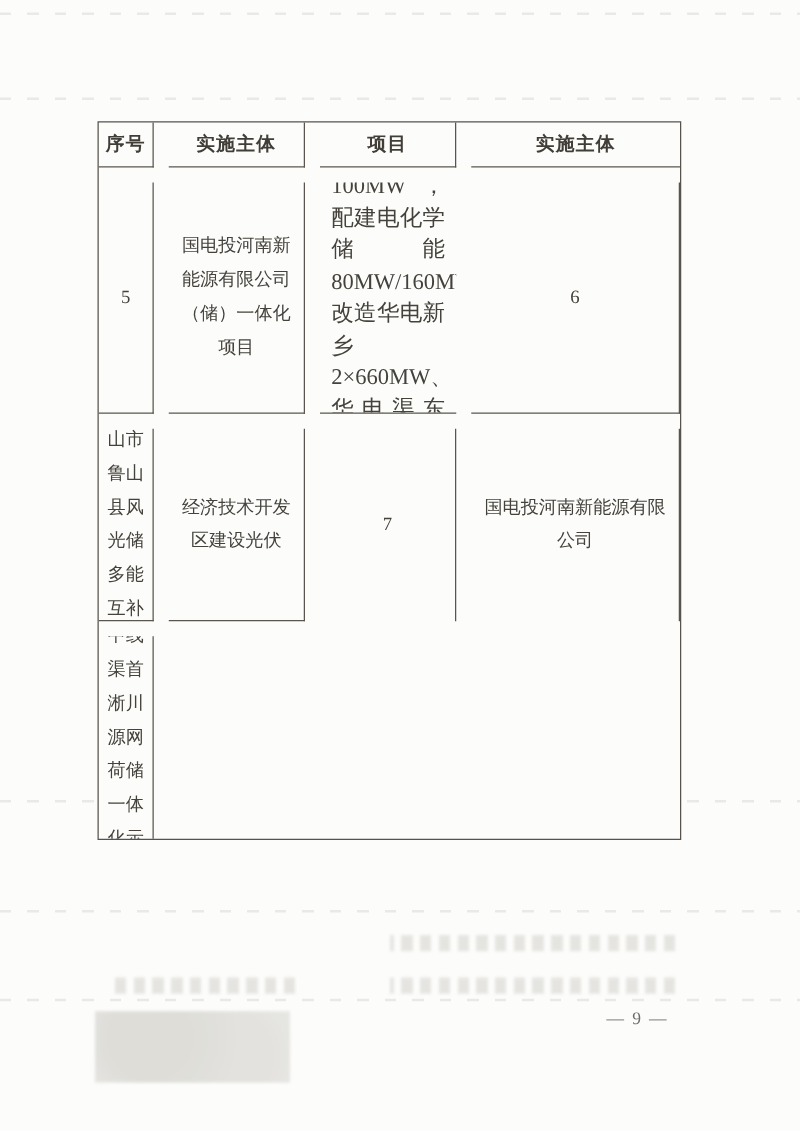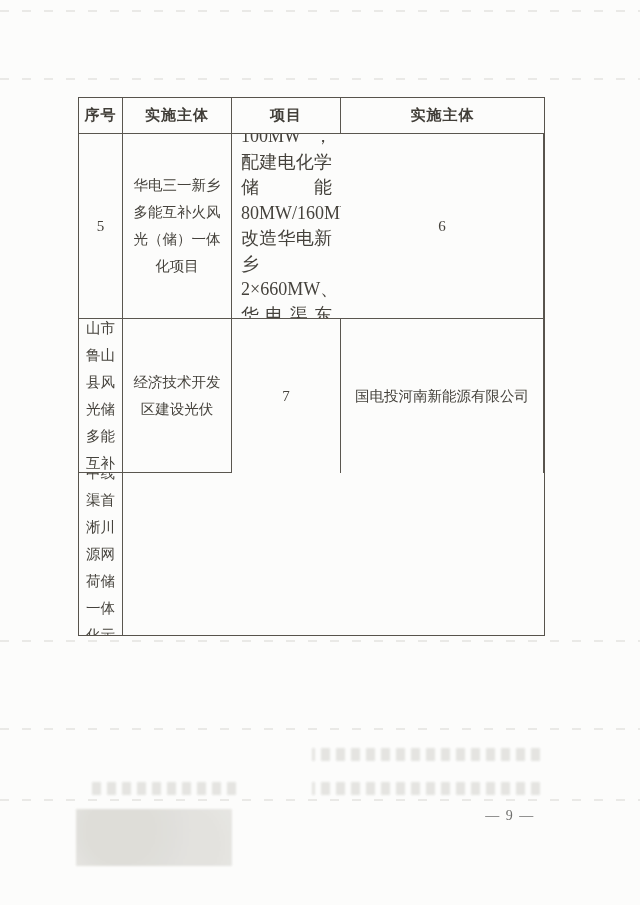--- a/index.html
+++ b/index.html
@@ -29,20 +29,21 @@
     position: absolute;
     left: 78px;
     top: 97px;
     width: 467px;
     box-sizing: border-box;
     border: 1.5px solid #57534c;
     display: grid;
     grid-template-columns: 44px 109px 109px 1fr;
     grid-template-rows: 36px 185px 154px 162px;
     background: #fcfcfb;
+    gap: 12px;
   }
   .cell {
     box-sizing: border-box;
     border-right: 1px solid #5a564f;
     border-bottom: 1px solid #5a564f;
     overflow: hidden;
   }
   .cell.col-last { border-right: none; }
   .cell.row-last { border-bottom: none; }
 
@@ -133,21 +134,21 @@
   <div class="streak" style="top:799px"></div>
 
   <div class="doc-table">
 
     <div class="cell cell-header">序号</div>
     <div class="cell cell-header">实施主体</div>
     <div class="cell cell-header">项目</div>
     <div class="cell cell-header col-last">实施主体</div>
 
     <div class="cell cell-center cell-no">5</div>
-    <div class="cell cell-center">华电三一新乡多能互补火风光（储）一体化项目</div>
+    <div class="cell cell-center">国电投河南新能源有限公司（储）一体化项目</div>
     <div class="cell cell-content col-last">
       <p>原阳县建设风电 300MW，经济技术开发区建设光伏 100MW，配建电化学储能 80MW/160MWh，改造华电新乡 2×660MW、华电渠东 2×330MW 机组，最小技术出力分别降至 23%、30%。</p>
     </div>
 
     <div class="cell cell-center cell-no">6</div>
     <div class="cell cell-center">平顶山市鲁山县风光储多能互补项目</div>
     <div class="cell cell-center">经济技术开发区建设光伏</div>
 
     <div class="cell cell-center cell-no row-last">7</div>
     <div class="cell cell-center row-last">国电投河南新能源有限公司</div>

